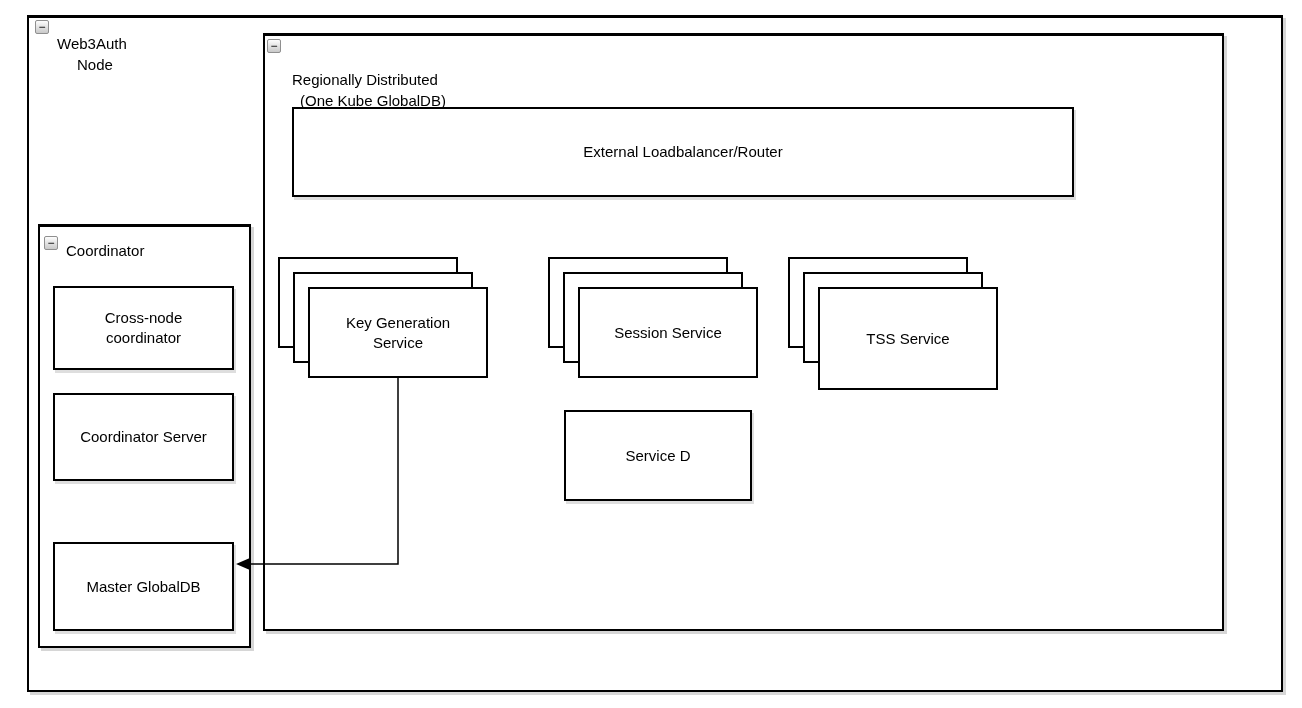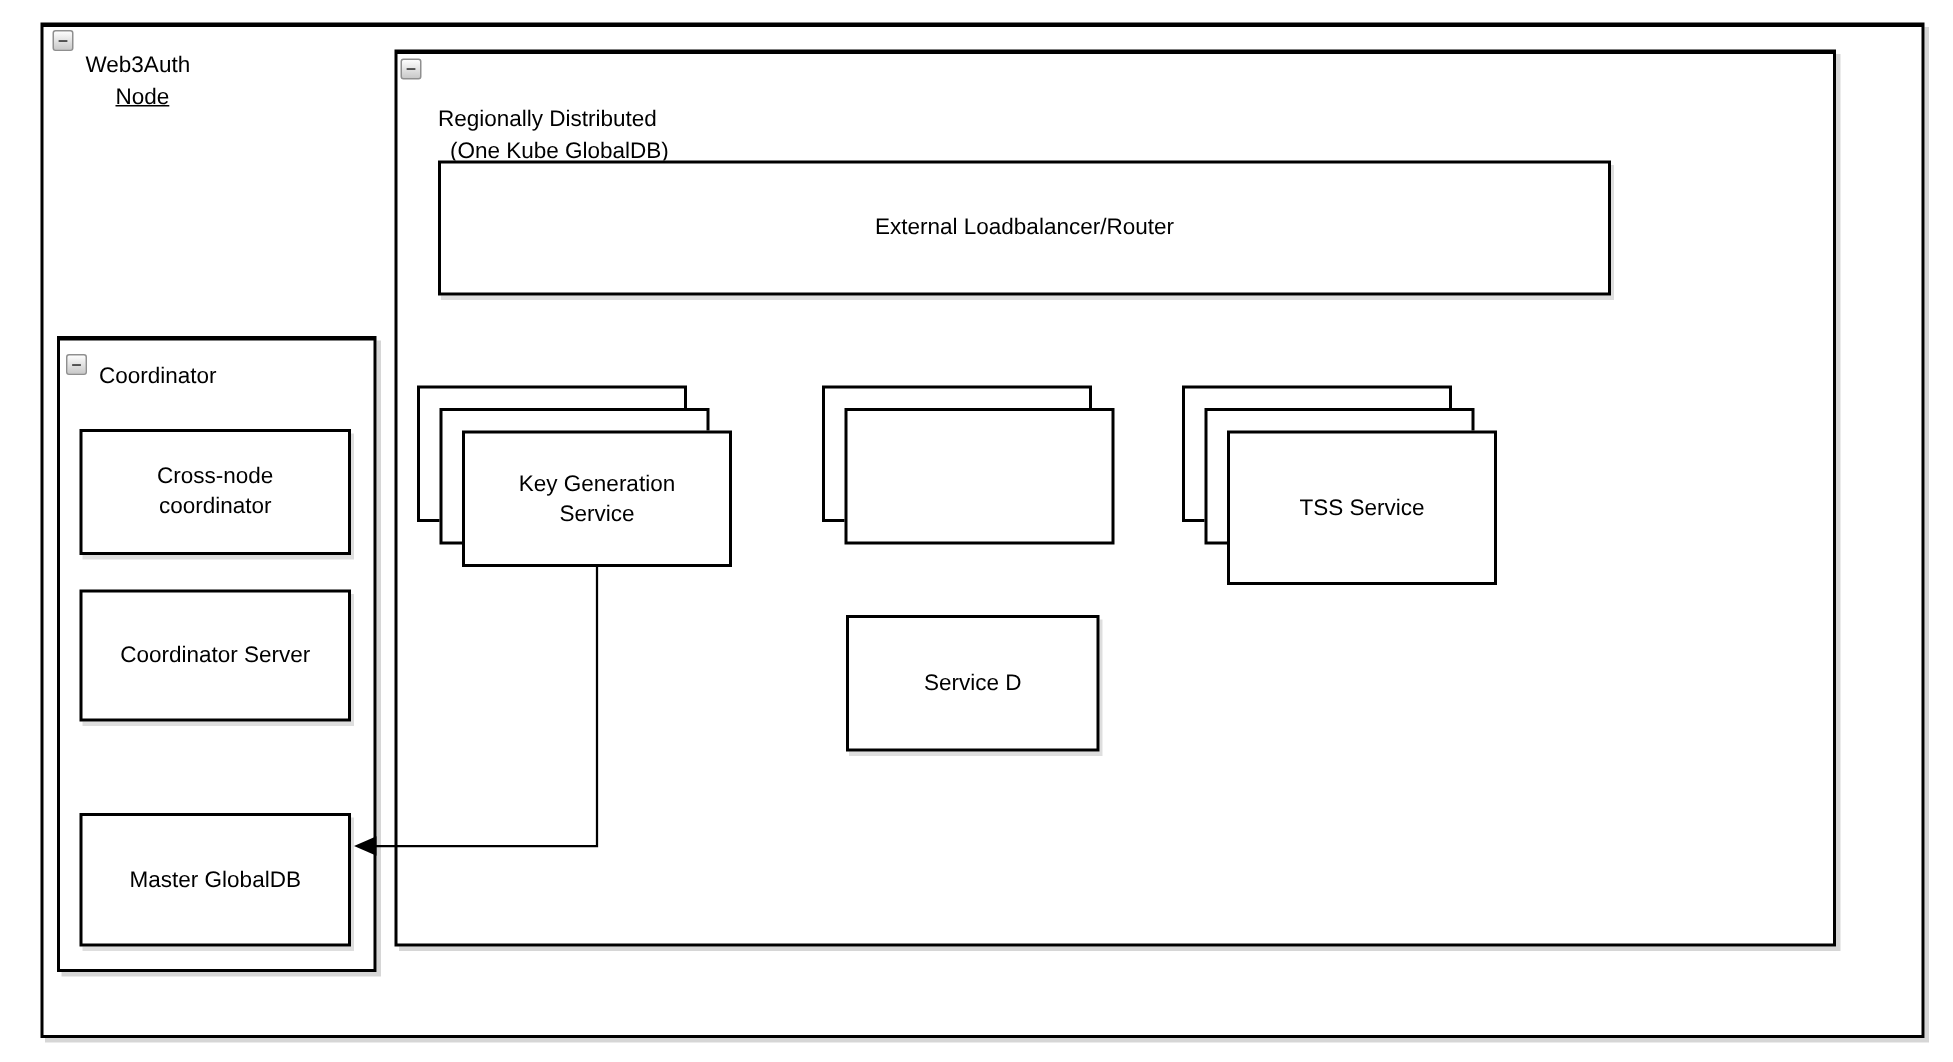--- a/index.html
+++ b/index.html
@@ -39,48 +39,51 @@
 </style>
 </head>
 <body>
 
 <div id="stage">
 
   <div class="container" style="left:27px;top:15px;width:1256px;height:677px;"></div>
   <div class="collapse-btn" style="left:35px;top:20px;">
     <span>−</span>
   </div>
-  <div class="ctitle" style="left:57px;top:33px;"><span>Web3Auth</span><br><span style="padding-left:20px;text-decoration:underline;">Node</span></div>
+  <div class="ctitle" style="left:57px;top:33px;"><span>Web3Auth</span><br><span style="padding-left:20px;">Node</span></div>
 
   <div class="container" style="left:263px;top:33px;width:961px;height:598px;"></div>
   <div class="collapse-btn" style="left:267px;top:39px;">
     <span>−</span>
   </div>
   <div class="ctitle" style="left:292px;top:45px;margin-top:24px;"><span>Regionally Distributed</span><br><span style="padding-left:8px;">(One Kube GlobalDB)</span></div>
 
   <div class="box" style="left:292px;top:107px;width:782px;height:90px;">
     <span>External Loadbalancer/Router</span>
   </div>
 
   <div class="stack-back" style="left:278px;top:257px;width:180px;height:91px;"></div>
   <div class="stack-back" style="left:293px;top:272px;width:180px;height:91px;"></div>
   <div class="box" style="left:308px;top:287px;width:180px;height:91px;box-shadow:none;">
     <span><span>Key Generation</span><br><span>Service</span></span>
   </div>
 
   <div class="stack-back" style="left:548px;top:257px;width:180px;height:91px;"></div>
   <div class="stack-back" style="left:563px;top:272px;width:180px;height:91px;"></div>
+  <div class="box" style="left:578px;top:287px;width:180px;height:91px;box-shadow:none;">
+    <span>Session Service</span>
+  </div>
 
   <div class="stack-back" style="left:788px;top:257px;width:180px;height:91px;"></div>
   <div class="stack-back" style="left:803px;top:272px;width:180px;height:91px;"></div>
   <div class="box" style="left:818px;top:287px;width:180px;height:103px;box-shadow:none;">
     <span>TSS Service</span>
   </div>
 
-  <div class="box" style="left:564px;top:410px;width:169px;height:91px;">
+  <div class="box" style="left:564px;top:410px;width:188px;height:91px;">
     <span>Service D</span>
   </div>
 
   <div class="container" style="left:38px;top:224px;width:213px;height:424px;"></div>
   <div class="collapse-btn" style="left:44px;top:236px;">
     <span>−</span>
   </div>
   <div class="ctitle" style="left:66px;top:240px;">Coordinator</div>
 
   <div class="box" style="left:53px;top:286px;width:181px;height:84px;">

